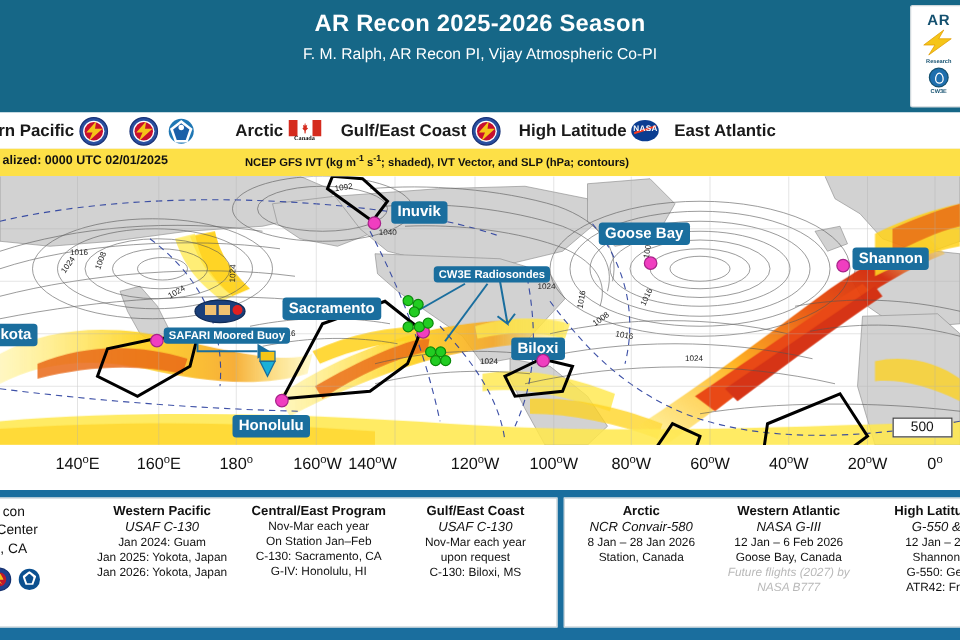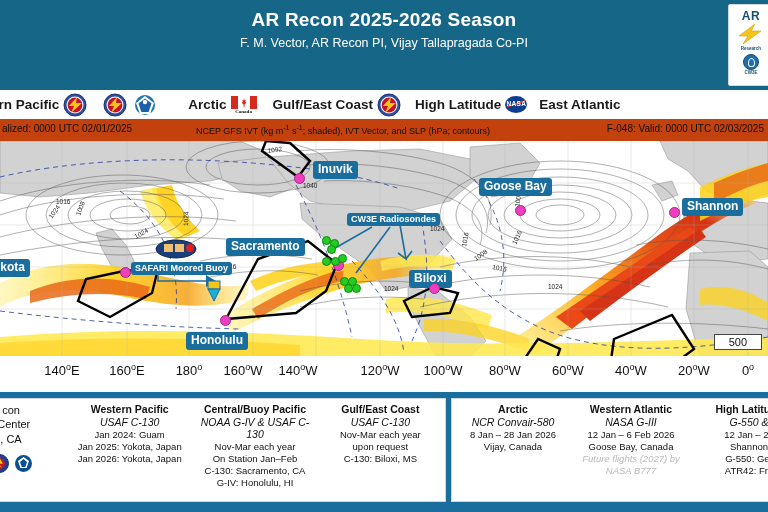--- a/index.html
+++ b/index.html
@@ -83,22 +83,22 @@
   .flag-ca .bar{position:absolute;top:0;width:7px;height:13px;background:#d52b1e;}
   .flag-ca .bl{left:0;} .flag-ca .br{right:0;}
   .flag-ca .leaf{position:absolute;left:11px;top:2px;width:5px;height:9px;
      background:#d52b1e;clip-path:polygon(50% 0%,62% 28%,85% 20%,75% 45%,100% 52%,62% 70%,58% 100%,42% 100%,38% 70%,0% 52%,25% 45%,15% 20%,38% 28%);}
   .flag-ca .cword{position:absolute;left:0;bottom:-1px;width:26px;text-align:center;
      font-size:5px;font-weight:bold;color:#111;font-family:"Liberation Serif",serif;}
 
   
   #infostrip{
     position:absolute;left:0;top:119px;width:768px;height:22px;
-    background:#c2410c;
-    font-size:10px;color:#111;
+    background:#fde047;
+    font-size:10px;color:#111;font-weight:bold;
   }
   #info-left{position:absolute;left:2px;top:4px;}
   #info-center{position:absolute;left:196px;top:5px;font-size:9px;}
   #info-right{position:absolute;right:4px;top:4px;}
   #info-center sup{font-size:7px;}
 
   
   #map{
     position:absolute;left:0;top:141px;width:768px;height:215px;
     background:#ffffff;overflow:hidden;
@@ -187,21 +187,21 @@
   .nasa .nword{position:absolute;left:0;top:4px;width:22px;text-align:center;
      font-size:6.5px;font-weight:bold;color:#fff;letter-spacing:.3px;font-family:"Liberation Sans",sans-serif;}
   .nasa .swoosh{position:absolute;left:2px;top:4px;width:18px;height:8px;background:#fc3d21;
      clip-path:polygon(0% 70%,100% 0%,100% 22%,0% 92%);}
 </style>
 </head>
 <body>
 
 <div id="header">
   <div id="title-main">AR Recon 2025-2026 Season</div>
-  <div id="title-authors">F. M. Vector, AR Recon PI, Vijay Tallapragada Co-PI</div>
+  <div id="title-authors">F. M. Ralph, AR Recon PI, Vijay Atmospheric Co-PI</div>
 
   <div id="logo-card">
     <div class="lc-ar">AR</div>
     <svg class="lc-bolt" viewBox="0 0 44 22">
       <polygon points="26,1 10,13 19,13 14,21 32,8 22,8" fill="#f5c518" stroke="#e09b00" stroke-width="0.6"></polygon>
     </svg>
     <div class="lc-res">Research</div>
     <div class="lc-seal"></div>
     <div class="lc-cw3e">CW3E</div>
   </div>
@@ -263,21 +263,20 @@
   </div>
 
   <div class="tab" style="margin-left:6px;">
     <span class="tab-label">East Atlantic</span>
   </div>
 </div>
 
 <div id="infostrip">
   <span id="info-left">alized: 0000 UTC 02/01/2025</span>
   <span id="info-center"><span>NCEP GFS IVT (kg m</span><sup>-1</sup><span> s</span><sup>-1</sup><span>; shaded), IVT Vector, and SLP (hPa; contours)</span></span>
-  <span id="info-right">F-048: Valid: 0000 UTC 02/03/2025</span>
 </div>
 
 <div id="map">
   <svg id="mapsvg" width="768" height="215" viewBox="0 0 768 215">
     <defs>
       <linearGradient id="ivtA" x1="0" y1="0" x2="1" y2="0">
         <stop offset="0%" stop-color="#ffe84a" stop-opacity="0.35"></stop>
         <stop offset="45%" stop-color="#ffd21a" stop-opacity="0.95"></stop>
         <stop offset="75%" stop-color="#f5a623" stop-opacity="0.95"></stop>
         <stop offset="100%" stop-color="#ffe84a" stop-opacity="0.3"></stop>
@@ -500,21 +499,21 @@
   <div class="greendot" style="left:352px;top:143px;"></div>
 
   <div id="scalebox">500</div>
 
 </div>
 
 <div id="axis">
   <span class="axtick" style="left:62px;">140<sup>o</sup>E</span>
   <span class="axtick" style="left:127px;text-align:right;">160<sup>o</sup>E</span>
   <span class="axtick" style="left:189px;">180<sup>o</sup></span>
-  <span class="axtick" style="left:243px;">160<sup>o</sup>W</span>
+  <span class="axtick" style="left:254px;">160<sup>o</sup>W</span>
   <span class="axtick" style="left:298px;">140<sup>o</sup>W</span>
   <span class="axtick" style="left:380px;">120<sup>o</sup>W</span>
   <span class="axtick" style="left:443px;">100<sup>o</sup>W</span>
   <span class="axtick" style="left:505px;">80<sup>o</sup>W</span>
   <span class="axtick" style="left:568px;">60<sup>o</sup>W</span>
   <span class="axtick" style="left:631px;">40<sup>o</sup>W</span>
   <span class="axtick" style="left:694px;">20<sup>o</sup>W</span>
   <span class="axtick" style="left:748px;">0<sup>o</sup></span>
 
 </div>
@@ -535,43 +534,42 @@
 
       <div class="col">
         <div class="col-head">Western Pacific</div>
         <div class="col-air">USAF C-130</div>
         <div class="col-line">Jan 2024: Guam</div>
         <div class="col-line">Jan 2025: Yokota, Japan</div>
         <div class="col-line">Jan 2026: Yokota, Japan</div>
       </div>
 
       <div class="col">
-        <div class="col-head">Central/Buoy Pacific</div>
-        <div class="col-air">NOAA G-IV &amp; USAF C-130</div>
+        <div class="col-head">Central/East Program</div>
         <div class="col-line">Nov-Mar each year</div>
         <div class="col-line">On Station Jan–Feb</div>
         <div class="col-line">C-130: Sacramento, CA</div>
         <div class="col-line">G-IV: Honolulu, HI</div>
       </div>
 
       <div class="col">
         <div class="col-head">Gulf/East Coast</div>
         <div class="col-air">USAF C-130</div>
         <div class="col-line">Nov-Mar each year</div>
         <div class="col-line">upon request</div>
         <div class="col-line">C-130: Biloxi, MS</div>
       </div>
     </div>
 
     <div class="panel" id="panel-right">
       <div class="col">
         <div class="col-head">Arctic</div>
         <div class="col-air">NCR Convair-580</div>
         <div class="col-line">8 Jan – 28 Jan 2026</div>
-        <div class="col-line">Vijay, Canada</div>
+        <div class="col-line">Station, Canada</div>
       </div>
 
       <div class="col">
         <div class="col-head">Western Atlantic</div>
         <div class="col-air">NASA G-III</div>
         <div class="col-line">12 Jan – 6 Feb 2026</div>
         <div class="col-line">Goose Bay, Canada</div>
         <div class="col-line faint">Future flights (2027) by</div>
         <div class="col-line faint">NASA B777</div>
       </div>

